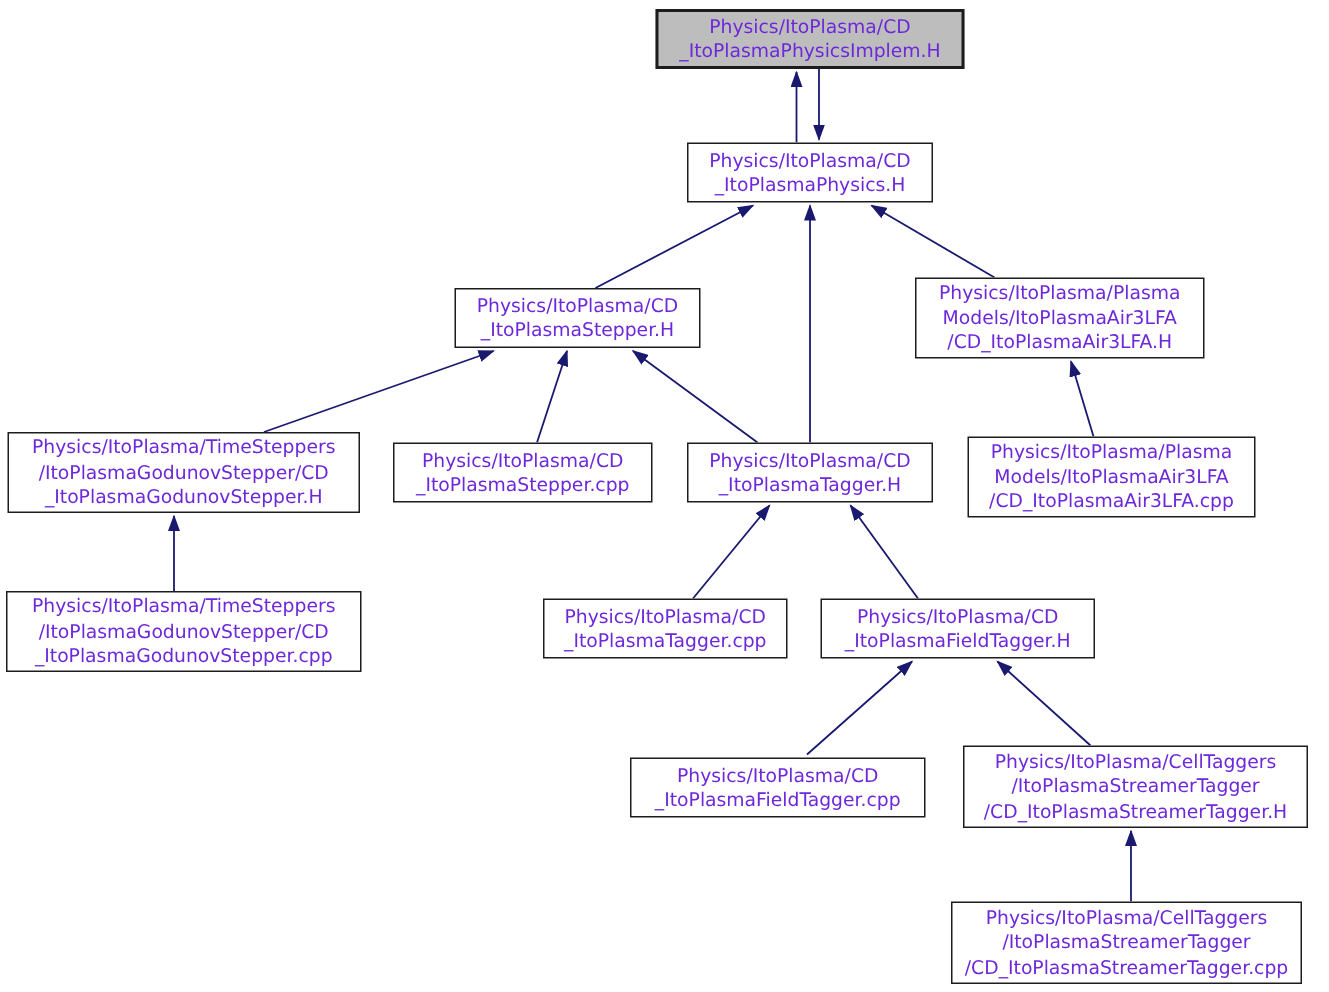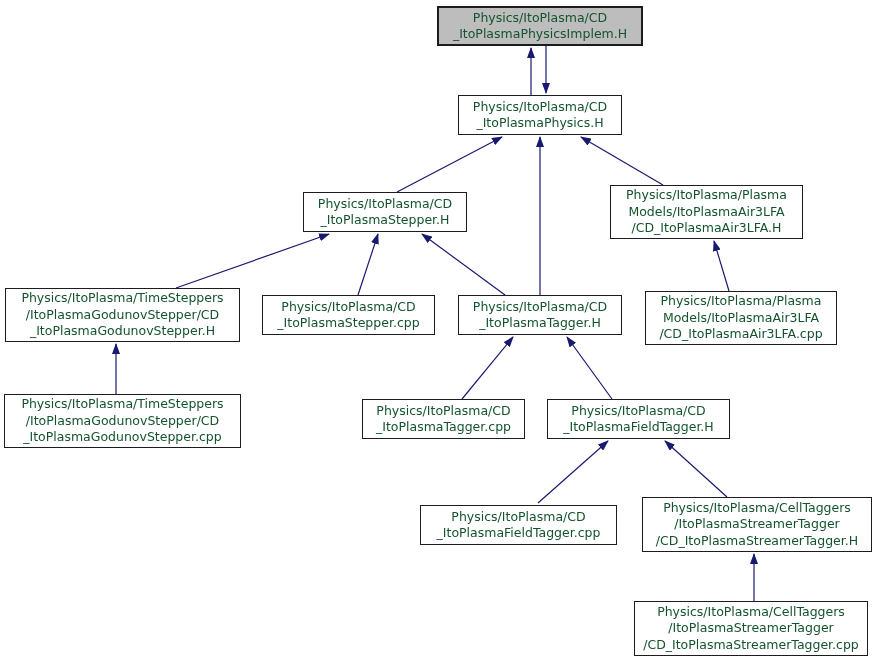--- a/index.html
+++ b/index.html
@@ -19,21 +19,21 @@
   .node {
     position: absolute;
     box-sizing: border-box;
     display: flex;
     align-items: center;
     justify-content: center;
     text-align: center;
     white-space: pre-line;
     background: #ffffff;
     border: 1px solid #1c1c1c;
-    color: #14532d;
+    color: #6d28d9;
     font-size: 12.5px;
     line-height: 16.5px;
     padding: 1px 3px;
     cursor: pointer;
   }
   .node.highlight {
     background: #bdbdbd;
     border-width: 2px;
     cursor: default;
   }

